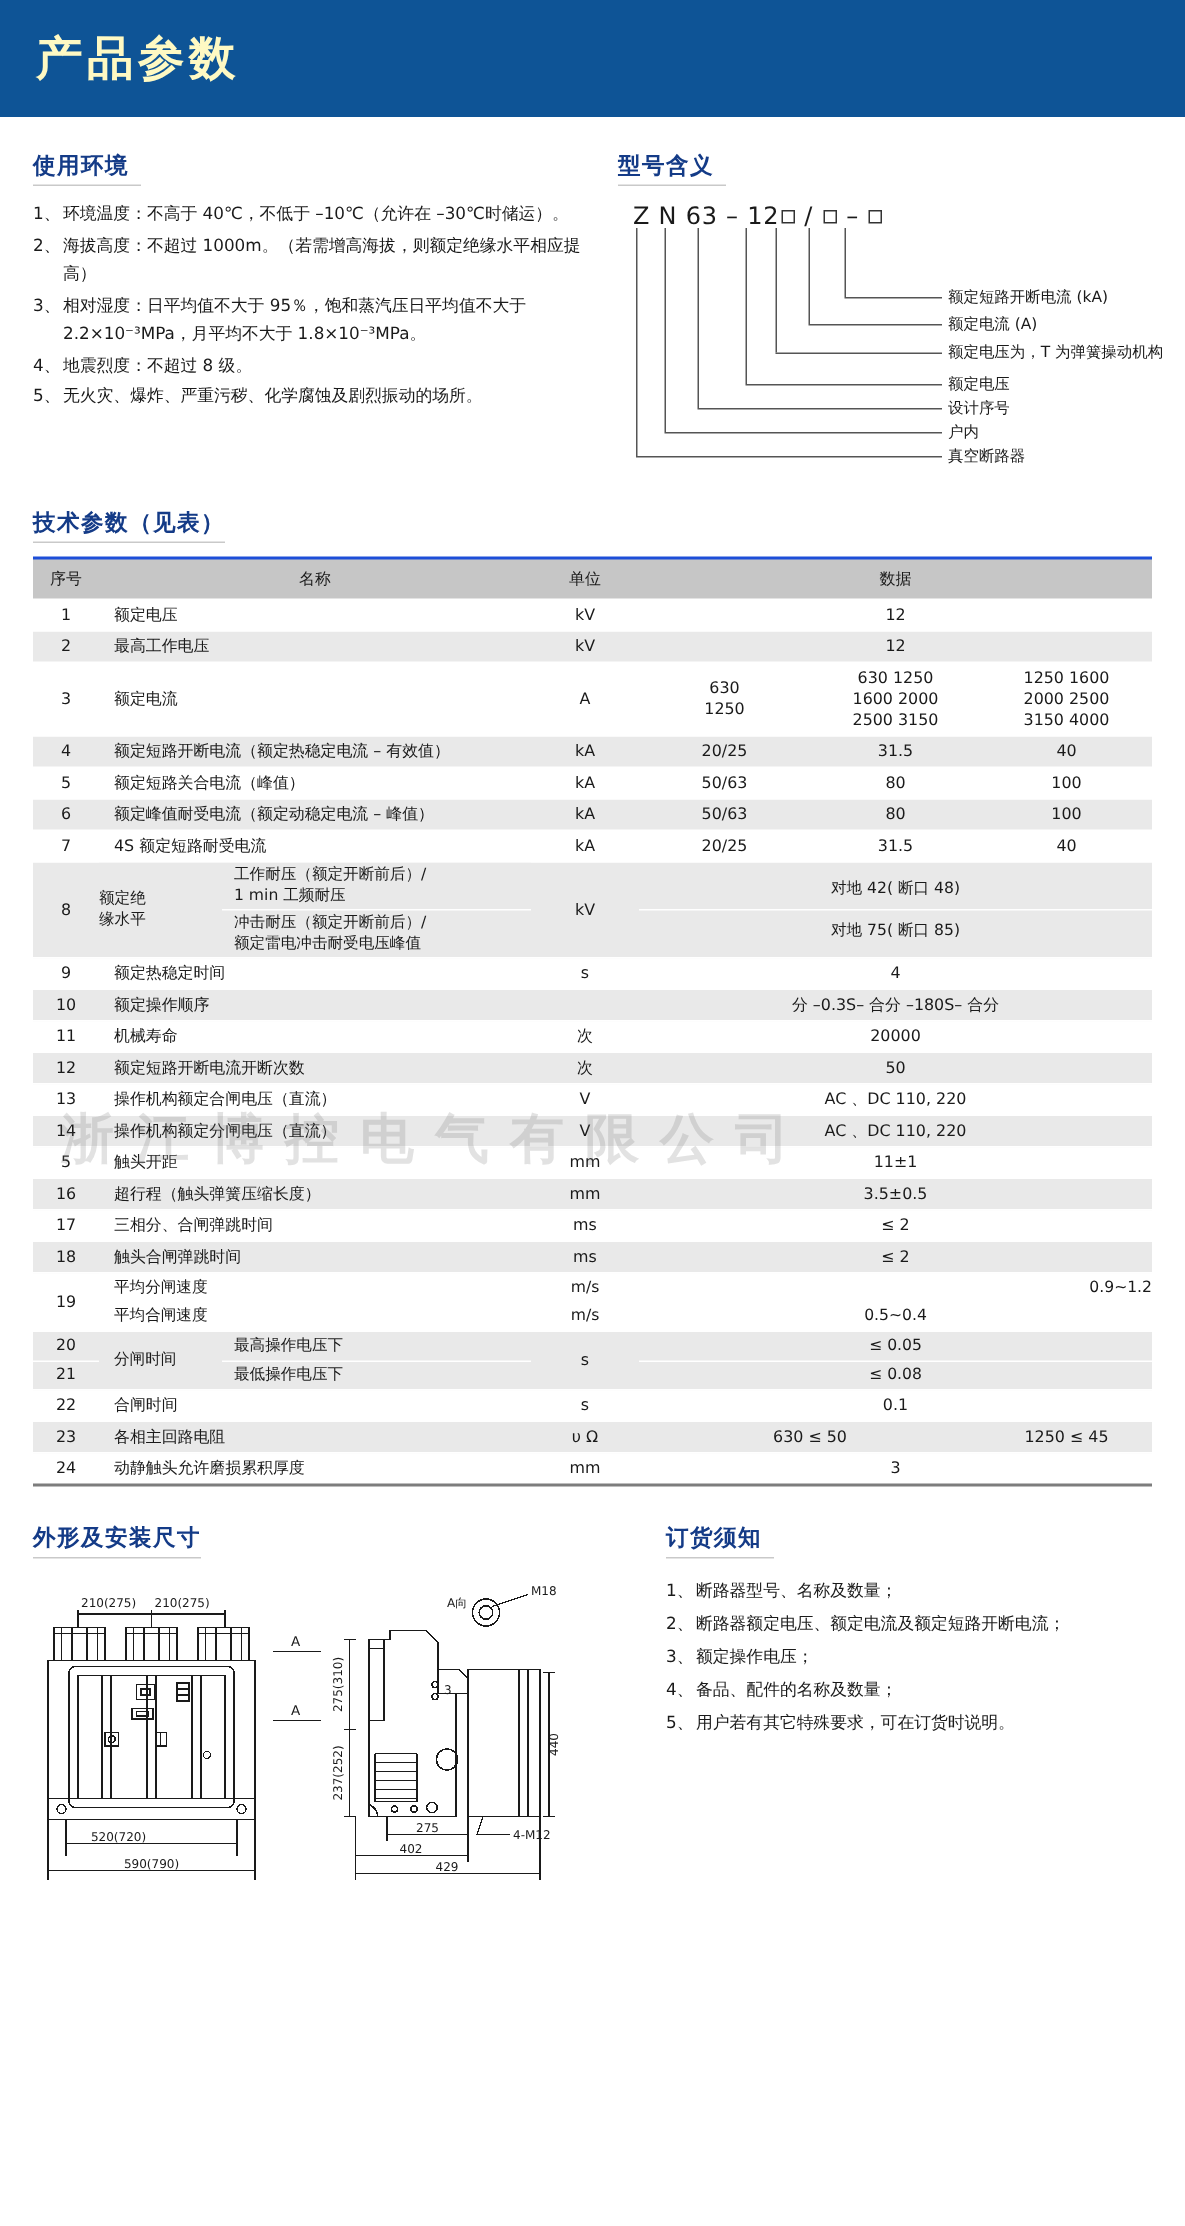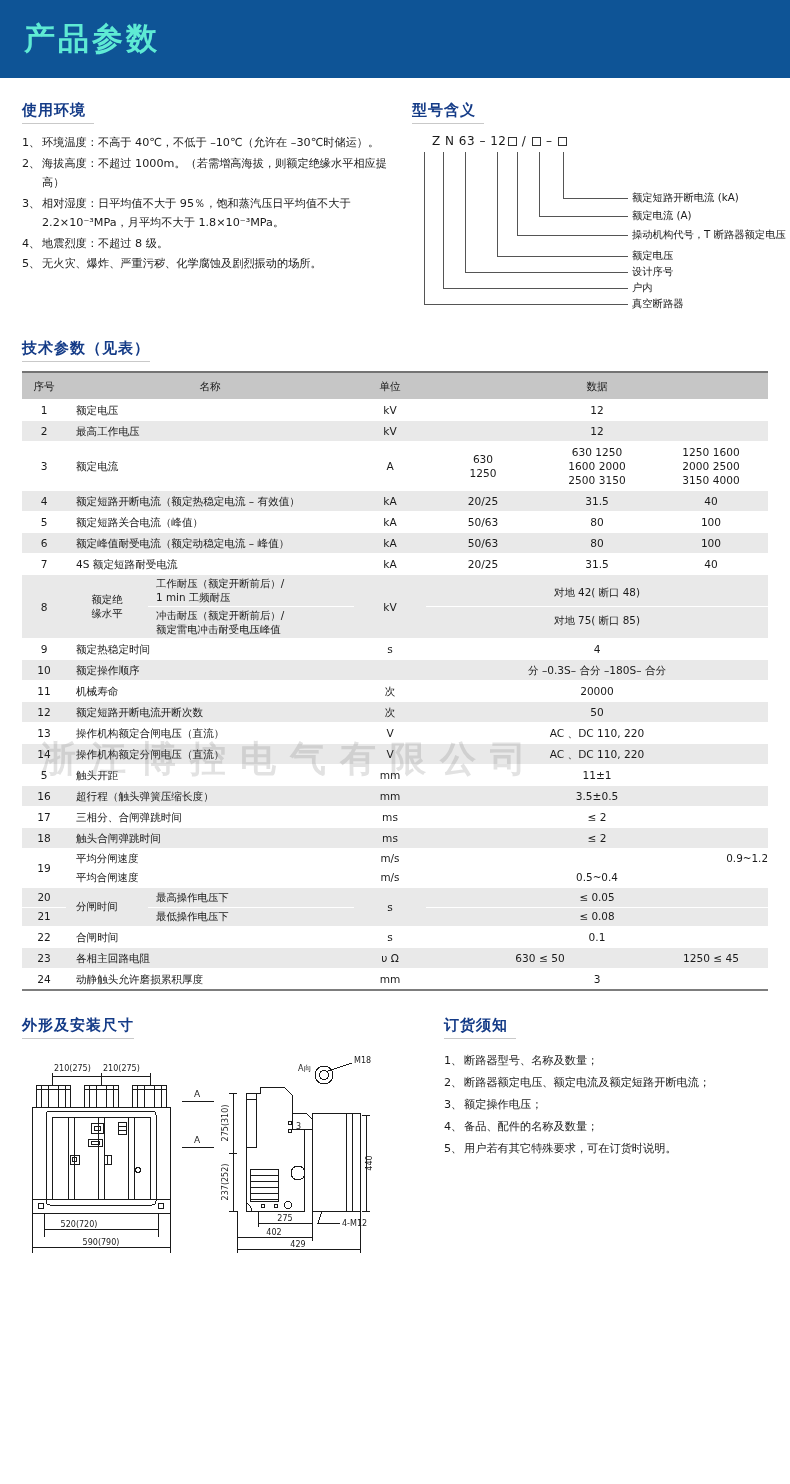--- a/index.html
+++ b/index.html
@@ -15,21 +15,21 @@
 
   
   .banner {
     background: #0e5496;
     height: 78px;
     display: flex;
     align-items: center;
     padding-left: 24px;
   }
   .banner-title {
-    color: #5eead4;
+    color: #fef9c3;
     font-size: 31px;
     font-weight: bold;
     letter-spacing: 3px;
   }
 
   
   .sec-head {
     color: #143b87;
     font-size: 15px;
     font-weight: bold;
@@ -76,22 +76,22 @@
 
   
   .model-box {
     position: relative;
     height: 172px;
     margin-top: 10px;
     font-size: 10.6px;
   }
   .model-code {
     position: absolute;
-    top: 0; left: 20px;
-    font-size: 12px;
+    top: 0; left: 10px;
+    font-size: 16px;
     letter-spacing: 0.5px;
     white-space: nowrap;
   }
   .model-code .sq {
     display: inline-block;
     width: 9px; height: 9px;
     border: 1px solid #333;
     vertical-align: middle;
     margin: 0 1px;
   }
@@ -116,21 +116,21 @@
     border-top: 1px solid #ffffff;
     border-bottom: 1px solid #ffffff;
     padding: 3px 4px;
     line-height: 14px;
   }
   table.spec tr.hdr td {
     background: #c6c6c6;
     font-weight: normal;
     text-align: center;
     padding: 6px 4px;
-    border-top: 2px solid #737373;
+    border-top: 2px solid #1d4ed8;
     border-bottom: 1px solid #ffffff;
   }
   table.spec tr.odd td { background: #ffffff; }
   table.spec tr.even td { background: #e9e9e9; }
   table.spec td.c { text-align: center; }
   table.spec td.l { text-align: left; padding-left: 10px; }
   .col-seq  { width: 44px; }
   .col-name { width: 288px; }
   .col-unit { width: 72px; }
   .d3 { width: 114px; }
@@ -248,21 +248,21 @@
         <div class="hline" style="left:151px; top:64px;  width:65px;"></div>
         <div class="hline" style="left:127px; top:82px;  width:89px;"></div>
         <div class="hline" style="left:105px; top:101px; width:111px;"></div>
         <div class="hline" style="left:85px;  top:122px; width:131px;"></div>
         <div class="hline" style="left:53px;  top:138px; width:163px;"></div>
         <div class="hline" style="left:31px;  top:154px; width:185px;"></div>
         <div class="hline" style="left:12px;  top:170px; width:204px;"></div>
 
         <div class="ml-label" style="left:220px; top:57px;">额定短路开断电流 (kA)</div>
         <div class="ml-label" style="left:220px; top:75px;">额定电流 (A)</div>
-        <div class="ml-label" style="left:220px; top:94px;">操动机构代号，T 断路器额定电压</div>
+        <div class="ml-label" style="left:220px; top:94px;">额定电压为，T 为弹簧操动机构</div>
         <div class="ml-label" style="left:220px; top:115px;">额定电压</div>
         <div class="ml-label" style="left:220px; top:131px;">设计序号</div>
         <div class="ml-label" style="left:220px; top:147px;">户内</div>
         <div class="ml-label" style="left:220px; top:163px;">真空断路器</div>
       </div>
     </div>
   </div>
 
   <div class="tbl-wrap">
     <div class="sec-head-wrap">
@@ -341,21 +341,21 @@
         <td class="c d3">31.5</td>
         <td class="c d3">40</td>
       </tr>
 
       <tr class="even">
         <td class="c">8</td>
         <td style="padding:0">
           <table class="inner">
             <tbody>
                   <tr>
-              <td rowspan="2" style="width:82px; text-align:center; white-space:pre-line">额定绝
+              <td rowspan="2" style="width:82px; text-align:left; white-space:pre-line">额定绝
 缘水平</td>
               <td class="sep" style="white-space:pre-line; padding-left:8px;">工作耐压（额定开断前后）/
 1 min 工频耐压</td>
             </tr>
             <tr>
               <td style="white-space:pre-line; padding-left:8px;">冲击耐压（额定开断前后）/
 额定雷电冲击耐受电压峰值</td>
             </tr>
           </tbody>
               </table>

